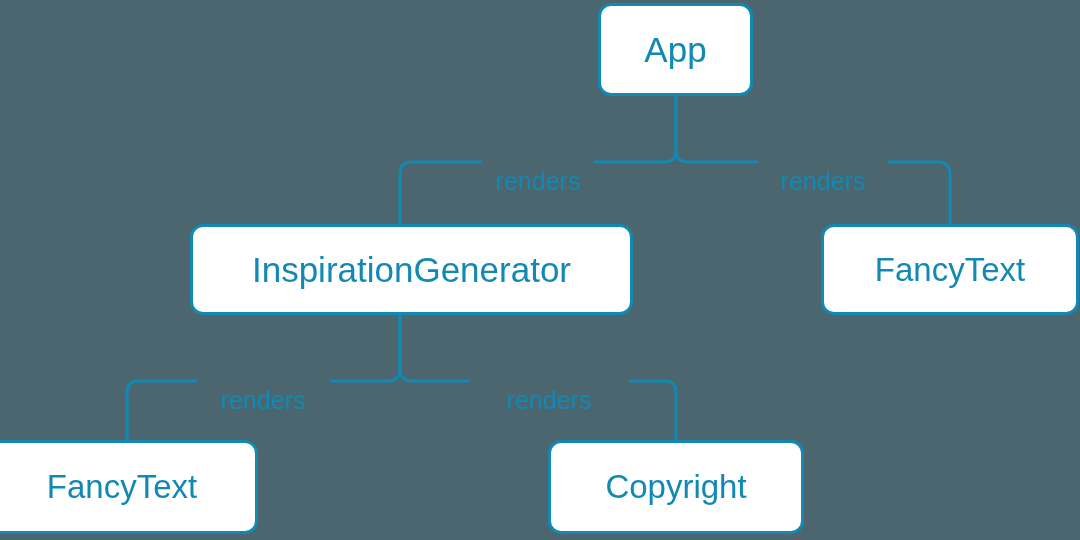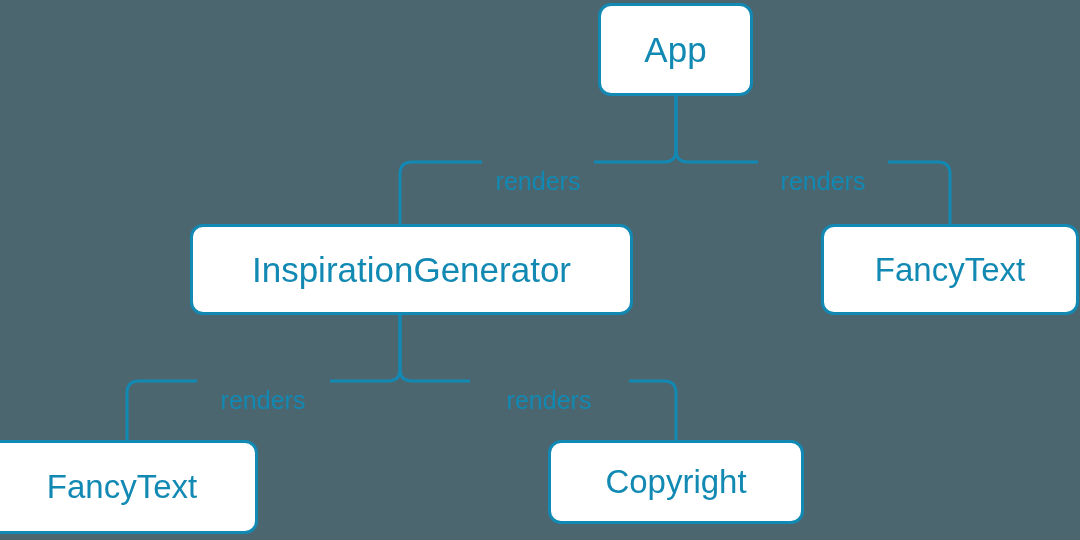--- a/index.html
+++ b/index.html
@@ -70,21 +70,21 @@
   #node-inspiration { left: 190px; top: 224px; width: 443px; height: 91px; }
   #node-inspiration .node-label { font-size: 35px; }
 
   #node-fancytext-right { left: 821px; top: 224px; width: 258px; height: 91px; }
   #node-fancytext-right .node-label { font-size: 33px; }
 
   
   #node-fancytext-bottom { left: -14px; top: 440px; width: 272px; height: 94px; }
   #node-fancytext-bottom .node-label { font-size: 33px; }
 
-  #node-copyright  { left: 548px; top: 440px; width: 256px; height: 84px; }
+  #node-copyright  { left: 548px; top: 440px; width: 256px; height: 94px; }
   #node-copyright .node-label { font-size: 33px; }
 
   
   #edge-label-app-inspiration   { left: 538px; top: 162px; }
   #edge-label-app-fancytext     { left: 823px; top: 162px; }
   #edge-label-insp-fancytext    { left: 263px; top: 381px; }
   #edge-label-insp-copyright    { left: 549px; top: 381px; }
 </style>
 </head>
 <body>

